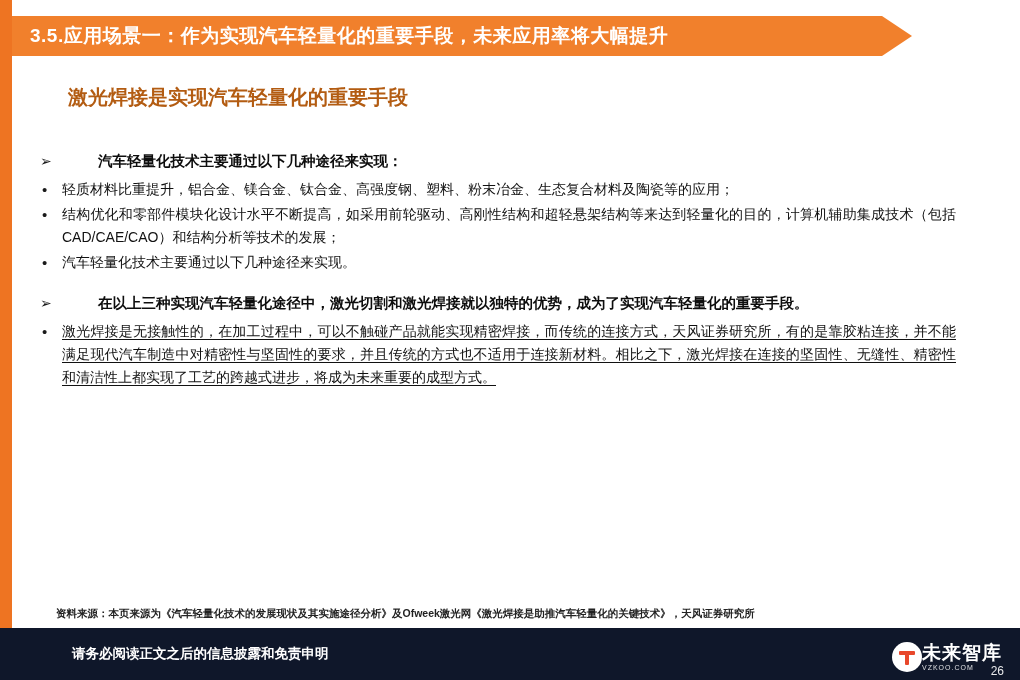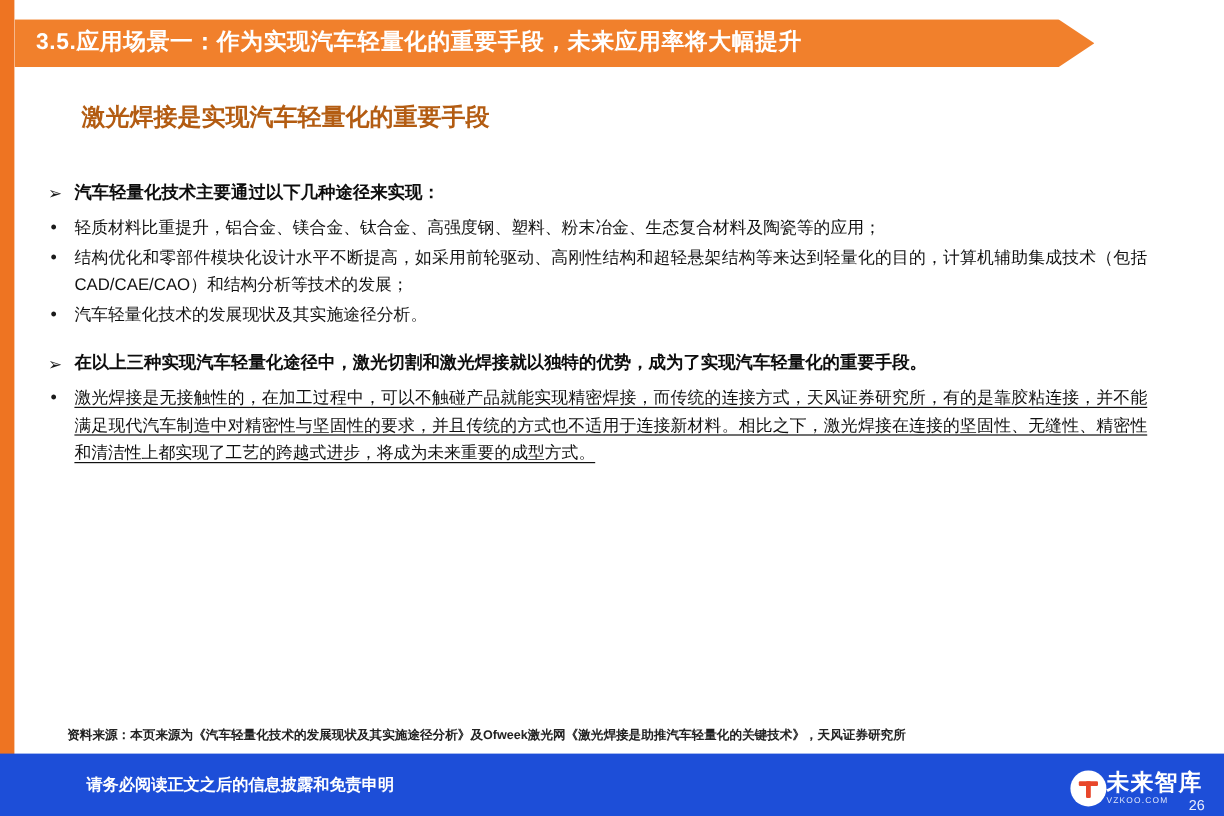--- a/index.html
+++ b/index.html
@@ -88,20 +88,21 @@
     text-align: left;
     padding-left: 4px;
     box-sizing: border-box;
   }
   .bullet-head .text {
     flex: 1;
     font-size: 14.5px;
     font-weight: bold;
     color: #0d0d0d;
     line-height: 22px;
+    margin-left: 36px;
   }
   .bullet-item {
     display: flex;
     align-items: flex-start;
     margin-bottom: 2px;
   }
   .bullet-item .marker {
     width: 26px;
     flex: 0 0 26px;
     color: #1a1a1a;
@@ -136,21 +137,21 @@
     line-height: 14px;
     font-weight: bold;
   }
   
   .footer {
     position: absolute;
     left: 0;
     bottom: 0;
     width: 1020px;
     height: 52px;
-    background: #1d4ed8;
+    background: #0f172a;
   }
   .footer-text {
     position: absolute;
     left: 72px;
     top: 0;
     height: 52px;
     line-height: 52px;
     color: #ffffff;
     font-size: 13.5px;
     font-weight: bold;
@@ -246,21 +247,21 @@
       <span class="text">轻质材料比重提升，铝合金、镁合金、钛合金、高强度钢、塑料、粉末冶金、生态复合材料及陶瓷等的应用；</span>
     </div>
 
     <div class="bullet-item">
       <span class="marker">•</span>
       <span class="text">结构优化和零部件模块化设计水平不断提高，如采用前轮驱动、高刚性结构和超轻悬架结构等来达到轻量化的目的，计算机辅助集成技术（包括CAD/CAE/CAO）和结构分析等技术的发展；</span>
     </div>
 
     <div class="bullet-item">
       <span class="marker">•</span>
-      <span class="text">汽车轻量化技术的发展现状及其实施途径分析。</span>
+      <span class="text">汽车轻量化技术主要通过以下几种途径来实现。</span>
     </div>
 
     <div class="gap"></div>
 
     <div class="bullet-head">
       <span class="marker">➢</span>
       <span class="text">在以上三种实现汽车轻量化途径中，激光切割和激光焊接就以独特的优势，成为了实现汽车轻量化的重要手段。</span>
     </div>
 
     <div class="bullet-item">

